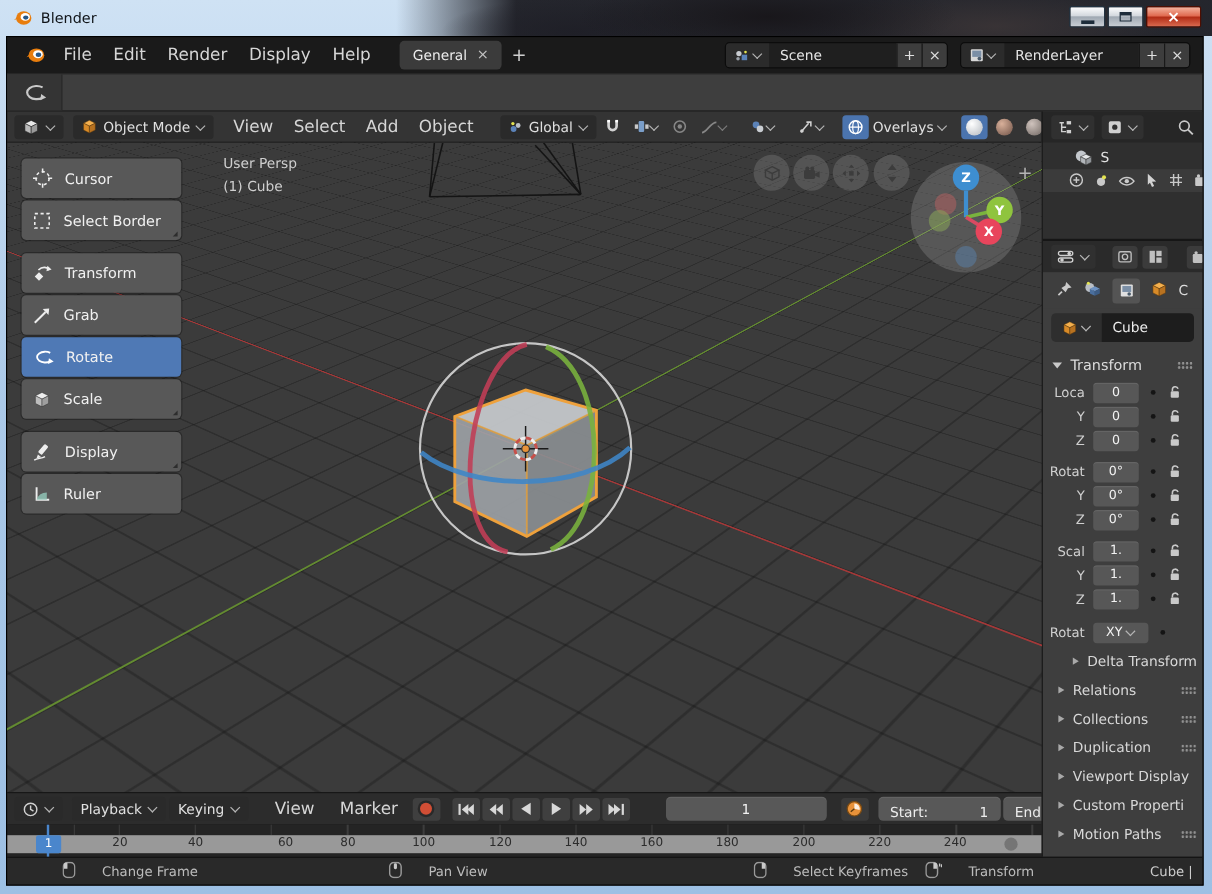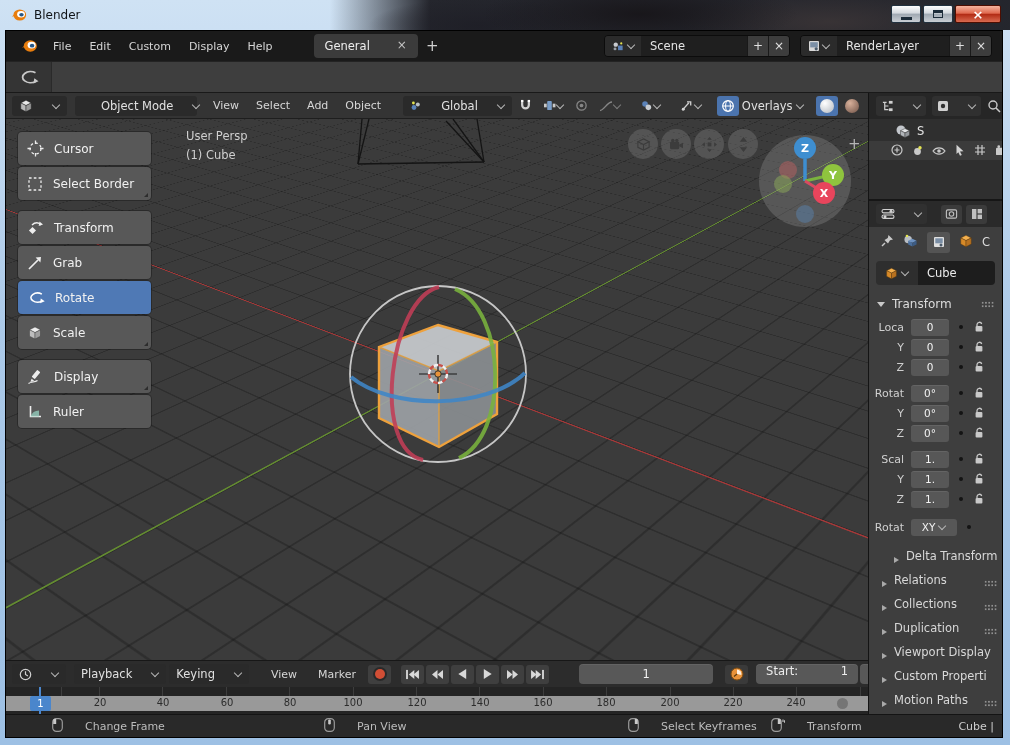--- a/index.html
+++ b/index.html
@@ -16,37 +16,37 @@
   .title-text{font-size:12px;color:#101418;margin-left:7px}
   .winbtns{position:absolute;right:9px;top:5px;display:flex}
   .wb{width:30px;height:18px;margin-left:2px;border:1px solid #223240;border-radius:2px;display:flex;align-items:center;justify-content:center;
       background:linear-gradient(180deg,#fdfdfd,#d3d8de 45%,#9fa8b2 50%,#c9ced4)}
   .wb-close{width:46px;background:linear-gradient(180deg,#f4b39e,#e06a50 45%,#b22c15 52%,#d96a50);border-color:#4d0e02;color:#fff;font-weight:bold;font-size:13px;line-height:1}
   .glyph-min{width:11px;height:3px;background:#1d2c3a;margin-top:8px}
   .glyph-max{width:10px;height:8px;border:1.5px solid #1d2c3a;border-top-width:3px}
   
   .app{position:absolute;left:5px;right:7px;top:30px;bottom:7px;background:#1a1a1a;border:1px solid #000;display:flex;flex-direction:column}
   .topbar{height:30px;background:#1a1a1a;display:flex;align-items:center;padding:0 8px;flex:none}
-  .menu{padding:3px 9px;color:#d6d6d6;font-size:11px;border-radius:3px;white-space:nowrap}
-  .wtab{display:flex;align-items:flex-start;gap:27px;background:#3b3b3b;color:#ededed;font-size:11.5px;padding:5px 11px;border-radius:4px;margin-left:32px}
+  .menu{padding:3px 9px;color:#d6d6d6;font-size:14px;border-radius:3px;white-space:nowrap}
+  .wtab{display:flex;align-items:flex-start;gap:8px;background:#3b3b3b;color:#ededed;font-size:11.5px;padding:5px 11px;border-radius:4px;margin-left:15px}
   .wtab .x{color:#c4c4c4;font-size:12px;line-height:1}
   .plusbtn{color:#cfcfcf;font-size:15px;padding:0 8px}
   .idwidget{display:flex;align-items:center;height:22px;background:#1f1f1f;border:1px solid #0c0c0c;border-radius:4px;overflow:hidden}
   .idw-icon{width:36px;height:100%;display:flex;align-items:center;justify-content:center;gap:2px;background:#2b2b2b}
   .idw-label{flex:1;padding:0 9px;font-size:11.5px;color:#e4e4e4}
   .idw-btn{width:21px;height:100%;background:#3d3d3d;border-left:1px solid #191919;display:flex;align-items:center;justify-content:center;color:#e0e0e0;font-size:12px}
   .chev{width:8px;height:8px;position:relative;flex:none}
   .chev::before{content:"";position:absolute;left:1px;top:0;width:5px;height:5px;border-right:1.4px solid #b5b5b5;border-bottom:1.4px solid #b5b5b5;transform:rotate(45deg)}
   .tooloptions{height:32px;background:#3e3e3e;border-top:1px solid #232323;border-bottom:1px solid #191919;display:flex;align-items:stretch;flex:none}
   .to-icon{width:46px;display:flex;align-items:center;justify-content:center;background:#343434;border-right:1px solid #2a2a2a}
   .content{flex:1;display:flex;min-height:0}
   .leftcol{width:862px;flex:none;display:flex;flex-direction:column;min-height:0}
   
   .vh{height:26px;background:#343434;border-bottom:1px solid #1e1e1e;display:flex;align-items:center;padding:0 6px;gap:3px;flex:none;overflow:hidden}
-  .vw{display:flex;align-items:center;gap:19px;background:#2a2a2a;border-radius:3px;height:20px;padding:0 7px;font-size:11.5px;color:#e0e0e0;white-space:nowrap}
+  .vw{display:flex;align-items:center;gap:5px;background:#2a2a2a;border-radius:3px;height:20px;padding:0 7px;font-size:11.5px;color:#e0e0e0;white-space:nowrap}
   .vh .menu{padding:2px 7px}
   .iconbtn{display:flex;align-items:center;justify-content:center;height:20px;padding:0 4px;border-radius:3px}
   .dim{opacity:.55}
   .bluebg{background:#4b74ae}
   .sph{width:14px;height:14px;border-radius:50%;flex:none}
   .sph-solid{background:radial-gradient(circle at 35% 30%,#ffffff,#c9cdd2 70%)}
   .sph-mat{background:radial-gradient(circle at 35% 30%,#d8b09a,#8a6a5c 75%)}
   .sph-rend{background:radial-gradient(circle at 35% 30%,#cfc3bd,#877d78 75%)}
   
   .viewport{position:relative;flex:1;background:#3b3b3b;overflow:hidden;min-height:0}
@@ -67,21 +67,21 @@
   .navgiz{position:absolute;left:753px;top:16px;width:92px;height:92px;z-index:3}
   .ng-bg{position:absolute;inset:0;border-radius:50%;background:rgba(170,170,170,.26)}
   .ball{position:absolute;width:22px;height:22px;border-radius:50%;display:flex;align-items:center;justify-content:center;color:#fff;font-size:11px;font-weight:bold}
   .balld{position:absolute;width:18px;height:18px;border-radius:50%;opacity:.55}
   .vbtn{position:absolute;top:10px;width:30px;height:30px;border-radius:50%;background:rgba(150,150,150,.28);display:flex;align-items:center;justify-content:center;z-index:3}
   .vplus{position:absolute;left:842px;top:16px;z-index:3;color:#b5b5b5;font-size:15px}
   
   .tlh{height:27px;background:#2c2c2c;border-top:1px solid #171717;display:flex;align-items:center;padding:0 6px;gap:3px;flex:none}
   .tbtn{width:23px;height:19px;background:#3f3f3f;border-radius:3px;display:flex;align-items:center;justify-content:center;flex:none}
   .framef{width:134px;height:20px;background:#585858;border-radius:4px;color:#f2f2f2;font-size:11.5px;text-align:center;line-height:20px;flex:none;box-shadow:inset 0 1px 0 rgba(255,255,255,.07)}
-  .rangef{display:flex;align-items:flex-start;justify-content:space-between;width:102px;height:20px;background:#585858;border-radius:4px;padding:0 10px;font-size:11.5px;color:#ececec;flex:none;box-shadow:inset 0 1px 0 rgba(255,255,255,.07)}
+  .rangef{display:flex;align-items:flex-end;justify-content:space-between;width:102px;height:20px;background:#585858;border-radius:4px;padding:0 10px;font-size:11.5px;color:#ececec;flex:none;box-shadow:inset 0 1px 0 rgba(255,255,255,.07)}
   .tlr{position:relative;height:27px;background:#242424;flex:none;overflow:hidden}
   .ticks{position:absolute;left:0;right:0;top:0;height:9px;background:repeating-linear-gradient(90deg,#3d3d3d 0 1px,rgba(0,0,0,0) 1px 63.4px);background-position:93px 0}
   .band{position:absolute;left:0;right:0;top:9px;height:15px;background:#999999}
   .fnum{position:absolute;top:1px;width:40px;text-align:center;font-size:10px;color:#2c2c2c}
   .ph{position:absolute;left:33px;top:0;width:2px;height:27px;background:#4a86cc;z-index:2}
   .phl{position:absolute;left:24px;top:9px;width:21px;height:15px;background:#4a86cc;border-radius:2px;color:#fff;font-size:10px;text-align:center;line-height:15px;z-index:3}
   .jumpdot{position:absolute;right:20px;top:11px;width:11px;height:11px;border-radius:50%;background:#757575;z-index:2}
   
   .rpanel{flex:1;background:#3e3e3e;border-left:1px solid #141414;display:flex;flex-direction:column;min-height:0;overflow:hidden}
   .oh{height:26px;background:#262626;display:flex;align-items:center;gap:6px;padding:0 7px;flex:none}
@@ -98,21 +98,21 @@
   .arr-d{border-top:5px solid #c9c9c9;border-left:4px solid transparent;border-right:4px solid transparent;margin-right:7px;flex:none}
   .parrow{border-left:5px solid #a9a9a9;border-top:3.5px solid transparent;border-bottom:3.5px solid transparent;margin-right:7px;flex:none}
   .pdots{margin-left:auto;width:13px;height:7px;flex:none;background-image:radial-gradient(#919191 1px,rgba(0,0,0,0) 1.3px);background-size:3.3px 3.5px}
   .trow{display:flex;align-items:center;height:20px;padding-left:4px;flex:none}
   .tlabel{width:38px;text-align:right;padding-right:7px;color:#cfcfcf;font-size:11px;flex:none;white-space:nowrap;overflow:hidden}
   .tfield{width:38px;height:17px;background:#575757;border-radius:3px;text-align:center;font-size:10.5px;line-height:17px;color:#f2f2f2;flex:none;box-shadow:inset 0 1px 0 rgba(255,255,255,.08)}
   .tdrop{width:46px;height:17px;background:#575757;border-radius:3px;display:flex;align-items:center;justify-content:center;gap:3px;font-size:10.5px;color:#f2f2f2;flex:none}
   .tdot{width:4px;height:4px;border-radius:50%;background:#141414;margin-left:10px;flex:none}
   .tlock{margin-left:10px;display:flex;flex:none}
   .sep6{height:6px;flex:none}
-  .prow{display:flex;align-items:flex-end;height:24px;padding:0 5px 0 13px;color:#d8d8d8;font-size:11.5px;white-space:nowrap;overflow:hidden;flex:none}
+  .prow{display:flex;align-items:center;height:24px;padding:0 5px 0 13px;color:#d8d8d8;font-size:11.5px;white-space:nowrap;overflow:hidden;flex:none}
   
   .statusbar{height:23px;background:#292929;border-top:1px solid #141414;position:relative;flex:none;font-size:11px;color:#bcbcbc}
   .hint{position:absolute;top:0;height:23px;display:flex;align-items:center;gap:22px}
   .ctx{position:absolute;right:8px;top:0;height:23px;display:flex;align-items:center;color:#cdcdcd}
 </style>
 </head>
 <body>
 
 <div class="desktop">
   <div class="win">
@@ -146,21 +146,21 @@
         <span style="display:flex;padding:0 6px">
           <svg width="18" height="14" viewBox="0 0 20 16">
               <path d="M2 10 L10 3 l2 4z" fill="#e87d0d"></path>
               <ellipse cx="11.5" cy="8" rx="7.5" ry="6.5" fill="#e87d0d"></ellipse>
               <ellipse cx="13" cy="7" rx="4.6" ry="3.8" fill="#fff"></ellipse>
               <ellipse cx="13.5" cy="7.6" rx="2.6" ry="2.1" fill="#265787"></ellipse>
             </svg>
         </span>
         <span class="menu">File</span>
         <span class="menu">Edit</span>
-        <span class="menu">Custom</span>
+        <span class="menu">Render</span>
         <span class="menu">Display</span>
         <span class="menu">Help</span>
         <div class="wtab">
           <span>General</span>
           <span class="x">×</span>
         </div>
         <span class="plusbtn">+</span>
 
         <div style="margin-left:auto;display:flex;gap:10px;margin-right:2px">
           <div class="idwidget" style="width:186px">
@@ -531,21 +531,21 @@
                 <span>250</span>
               </div>
             </div>
           </div>
 
           <div class="tlr">
             <div class="ticks"></div>
             <div class="band">
               <span class="fnum" style="left:74px">20</span>
               <span class="fnum" style="left:137px">40</span>
-              <span class="fnum" style="left:201px">60</span>
+              <span class="fnum" style="left:212px">60</span>
               <span class="fnum" style="left:264px">80</span>
               <span class="fnum" style="left:327px">100</span>
               <span class="fnum" style="left:391px">120</span>
               <span class="fnum" style="left:454px">140</span>
               <span class="fnum" style="left:517px">160</span>
               <span class="fnum" style="left:580px">180</span>
               <span class="fnum" style="left:644px">200</span>
               <span class="fnum" style="left:707px">220</span>
               <span class="fnum" style="left:770px">240</span>
             </div>

